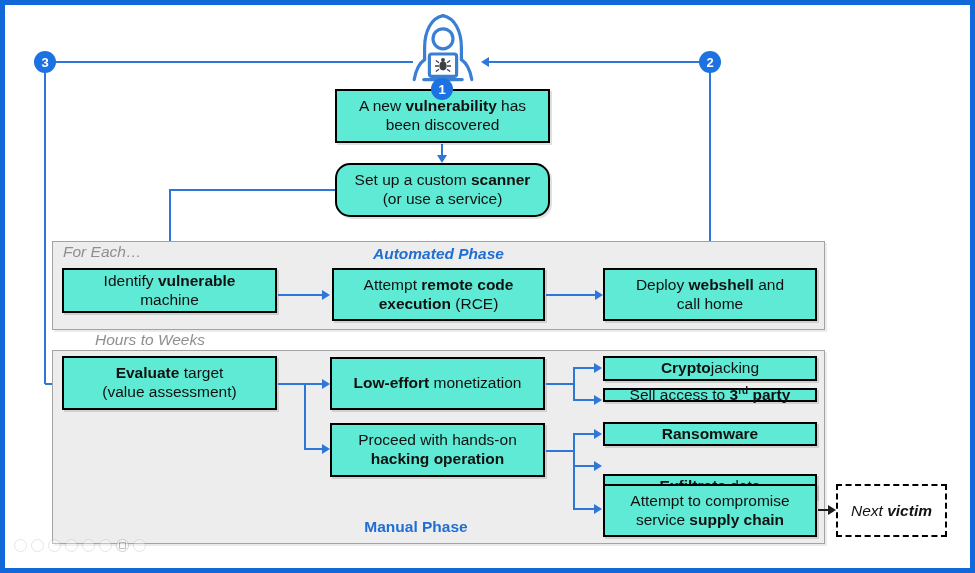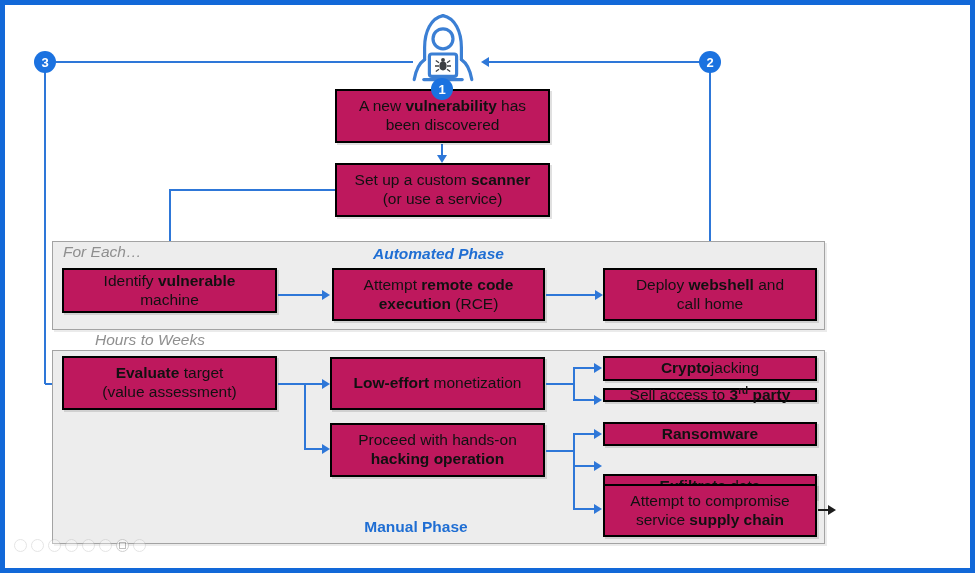--- a/index.html
+++ b/index.html
@@ -1,17 +1,17 @@
 <!DOCTYPE html>
 <html><head>
 <meta charset="utf-8">
 <style>
   html,body{margin:0;padding:0;background:#fff;font-family:"Liberation Sans",sans-serif;}
   .canvas{position:relative;width:975px;height:573px;box-sizing:border-box;border:5px solid #1268d8;background:#fff;overflow:hidden;}
-  .box{position:absolute;background:#be185d;border:2.4px solid #000;box-sizing:border-box;
+  .box{position:absolute;background:#5eead4;border:2.4px solid #000;box-sizing:border-box;
        display:flex;flex-direction:column;justify-content:center;align-items:center;text-align:center;
        font-size:15.5px;line-height:1.22;color:#111;box-shadow:2px 2px 0 rgba(0,0,0,.12);}
   .box.small{border-width:2.2px;font-size:15.5px;}
   .box .ln{white-space:nowrap;}
   .b{font-weight:bold;}
   .region{position:absolute;background:#ededed;border:1.2px solid #a3a3a3;box-sizing:border-box;box-shadow:2px 2px 0 rgba(0,0,0,.08);}
   .glabel{position:absolute;color:#8f8f8f;font-style:italic;font-size:15.5px;}
   .phase{position:absolute;color:#1f6ed3;font-weight:bold;font-size:15.5px;text-align:center;}
   .hline{position:absolute;height:2.4px;background:#2e77d8;}
   .vline{position:absolute;width:2.4px;background:#2e77d8;}
@@ -66,21 +66,21 @@
   <div class="vline" style="left:704px;top:67px;height:196px;"></div>
 
   <div class="box" style="left:330px;top:84px;width:215px;height:54px;z-index:4;">
     <div class="ln"><span>A new </span><span class="b">vulnerability</span><span> has</span></div>
     <div class="ln">been discovered</div>
   </div>
 
   <div class="vline" style="left:436px;top:139px;height:12px;"></div>
   <div class="ah d" style="left:432px;top:150px;"></div>
 
-  <div class="box" style="left:330px;top:158px;width:215px;height:54px;z-index:4;">
+  <div class="box" style="left:330px;top:158px;width:215px;height:54px;z-index:4;border-radius:15px;">
     <div class="ln"><span>Set up a custom </span><span class="b">scanner</span></div>
     <div class="ln">(or use a service)</div>
   </div>
 
   <div class="hline" style="left:165px;top:184px;width:165px;"></div>
   <div class="vline" style="left:164px;top:184px;height:71px;"></div>
   <div class="ah d" style="left:160px;top:254px;"></div>
 
   <div class="region" style="left:47px;top:236px;width:773px;height:89px;"></div>
   <div class="glabel" style="left:58px;top:238px;">For Each…</div>
@@ -162,20 +162,23 @@
     <div class="ln"><span class="b">Exfiltrate</span><span> data</span></div>
   </div>
   <div class="box" style="left:598px;top:479px;width:214px;height:53px;">
     <div class="ln">Attempt to compromise</div>
     <div class="ln"><span>service </span><span class="b">supply chain</span></div>
   </div>
 
   <div class="hline k" style="left:813px;top:504px;width:12px;"></div>
   <div class="ah r k" style="left:823px;top:500px;"></div>
 
+  <div class="dashedbox" style="left:831px;top:479px;width:111px;height:53px;">
+    <div class="ln"><span>Next </span><span class="b">victim</span></div>
+  </div>
 
   <div class="controls">
     <div class="cbtn"></div>
     <div class="cbtn"></div>
     <div class="cbtn"></div>
     <div class="cbtn"></div>
     <div class="cbtn"></div>
     <div class="cbtn"></div>
     <div class="cbtn stop"></div>
     <div class="cbtn"></div>

